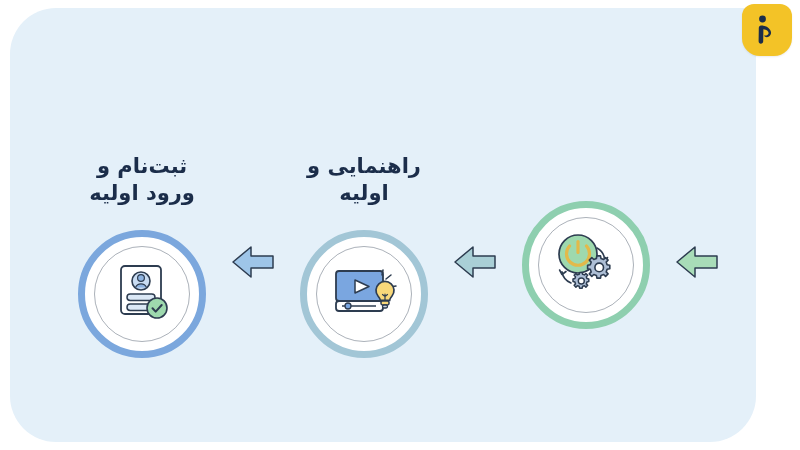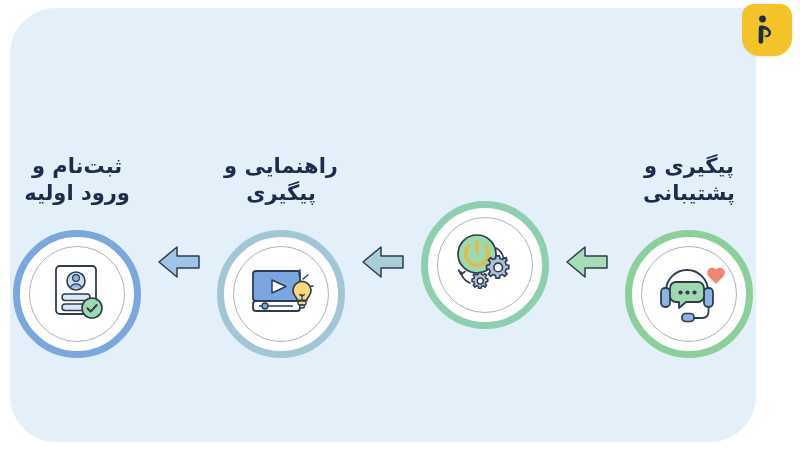--- a/index.html
+++ b/index.html
@@ -19,21 +19,21 @@
   .logo-badge{
     position:absolute;right:8px;top:4px;width:50px;height:52px;
     background:#f3c327;border-radius:12px 12px 18px 18px;
     display:flex;align-items:center;justify-content:center;
     box-shadow:0 1px 2px rgba(0,0,0,.08);
   }
   .logo-badge svg{display:block;}
 
   
   .steps{
-    position:absolute;left:10px;top:8px;width:746px;height:434px;
+    position:absolute;left:20px;top:8px;width:746px;height:434px;
     display:flex;flex-direction:row-reverse;align-items:center;
     justify-content:center;gap:12px;
   }
   .step{
     width:152px;display:flex;flex-direction:column;align-items:center;
     justify-content:flex-start;padding-top:58px;box-sizing:border-box;
   }
   .step-label{
     color:#1b2d4a;font-size:21px;font-weight:bold;line-height:1.32;
     text-align:center;letter-spacing:0;white-space:pre-line;
@@ -93,21 +93,21 @@
     </div>
 
     <div class="arrow">
       <svg width="44" height="36" viewBox="0 0 44 36" aria-hidden="true">
         <path d="M2 12h22V3l18 15-18 15v-9H2z" fill="#9ec5e8" stroke="#2d3c50" stroke-width="1.5" stroke-linejoin="round"></path>
       </svg>
     </div>
 
     <div class="step">
       <div class="step-label">راهنمایی و
-پیگیری</div>
+اولیه</div>
       <div class="circle" style="border:7px solid #a2c6d6;">
         <span class="glyph">
           <svg width="76" height="74" viewBox="0 0 76 74" aria-hidden="true">
             <rect x="10" y="16" width="47" height="30" rx="3" fill="#7aa6e0" stroke="#2d3c50" stroke-width="1.8"></rect>
             <path d="M29 25l14 6.5-14 6.5z" fill="#ffffff" stroke="#2d3c50" stroke-width="1.5" stroke-linejoin="round"></path>
             <rect x="10" y="46" width="47" height="10" rx="3" fill="#ffffff" stroke="#2d3c50" stroke-width="1.8"></rect>
             <line x1="16" y1="51" x2="50" y2="51" stroke="#2d3c50" stroke-width="1.5"></line>
             <circle cx="22" cy="51" r="3" fill="#7aa6e0" stroke="#2d3c50" stroke-width="1.3"></circle>
             <g stroke="#2d3c50" stroke-width="1.5" stroke-linecap="round">
               <line x1="60" y1="24" x2="65" y2="20"></line>
@@ -152,36 +152,15 @@
         </span>
       </div>
     </div>
 
     <div class="arrow">
       <svg width="44" height="36" viewBox="0 0 44 36" aria-hidden="true">
         <path d="M2 12h22V3l18 15-18 15v-9H2z" fill="#a8dcb8" stroke="#2d3c50" stroke-width="1.5" stroke-linejoin="round"></path>
       </svg>
     </div>
 
-    <div class="step">
-      <div class="step-label">پیگیری و
-پشتیبانی</div>
-      <div class="circle" style="border:7px solid #8ccf9b;">
-        <span class="glyph">
-          <svg width="78" height="74" viewBox="0 0 78 74" aria-hidden="true">
-            <path d="M16 40v-4a21 21 0 0 1 42 0v4" fill="none" stroke="#2d3c50" stroke-width="1.9" stroke-linecap="round"></path>
-            <path d="M16 38c0-4 3-5 3-5l1 0v15h-1s-3-1-3-5z" fill="#7aa6e0"></path>
-            <rect x="11" y="33" width="9" height="19" rx="4.2" fill="#8fb4e2" stroke="#2d3c50" stroke-width="1.8"></rect>
-            <rect x="54" y="33" width="9" height="19" rx="4.2" fill="#8fb4e2" stroke="#2d3c50" stroke-width="1.8"></rect>
-            <path d="M58.5 52v5a6 6 0 0 1-6 6h-8" fill="none" stroke="#2d3c50" stroke-width="1.8" stroke-linecap="round"></path>
-            <rect x="32" y="58.5" width="12" height="8" rx="3.6" fill="#8fb4e2" stroke="#2d3c50" stroke-width="1.7"></rect>
-            <path d="M26 27h22a6 6 0 0 1 6 6v8a6 6 0 0 1-6 6H36l-7 6v-6h-3a6 6 0 0 1-6-6v-8a6 6 0 0 1 6-6z" fill="#9ed9ae" stroke="#2d3c50" stroke-width="1.8" stroke-linejoin="round"></path>
-            <circle cx="30.5" cy="37.5" r="2.1" fill="#2d3c50"></circle>
-            <circle cx="37.5" cy="37.5" r="2.1" fill="#2d3c50"></circle>
-            <circle cx="44.5" cy="37.5" r="2.1" fill="#2d3c50"></circle>
-            <path d="M66 14.5c2.6-2.8 7-2.2 8.4 1.2 1 2.5-.2 5-2.2 7l-6.2 6-6.2-6c-2-2-3.2-4.5-2.2-7 1.4-3.4 5.8-4 8.4-1.2z" fill="#f08672"></path>
-          </svg>
-        </span>
-      </div>
-    </div>
 
   </div>
 </div>
 
 </body></html>

